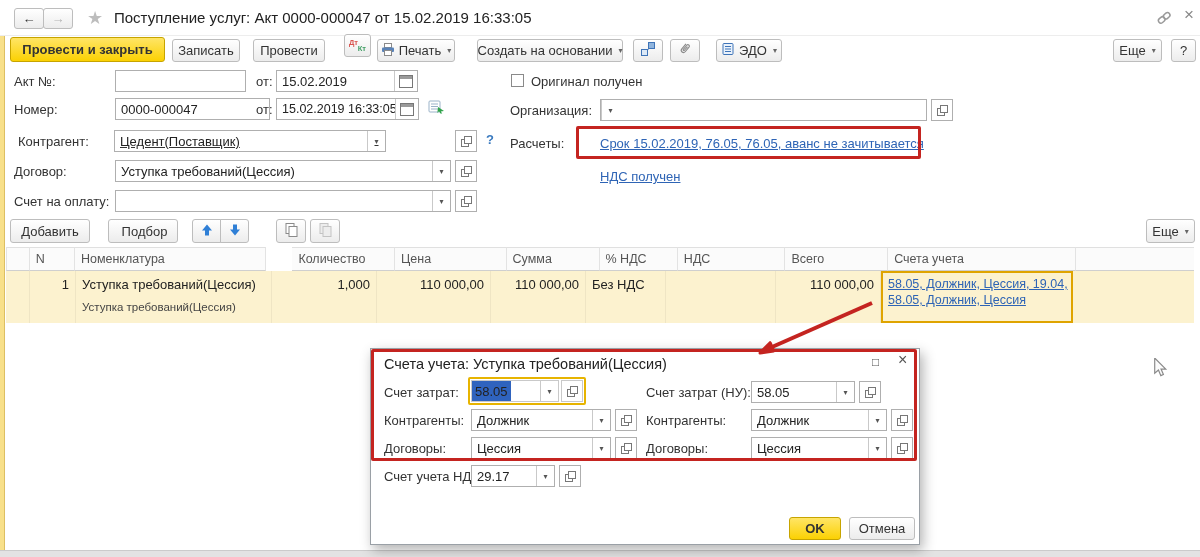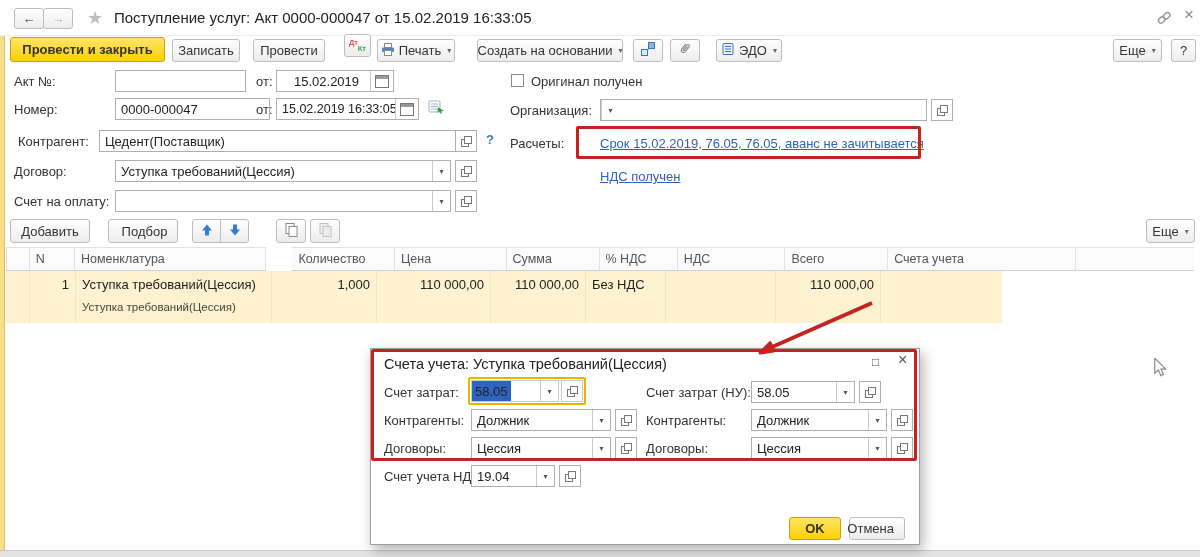--- a/index.html
+++ b/index.html
@@ -140,21 +140,21 @@
   </button>
 
 <div class="abs yellow-strip" style="left:0;top:36px;width:5px;height:521px;"></div>
 <div class="abs bottomband" style="left:0;top:550px;width:1200px;height:7px;"></div>
 
 <span class="abs lbl" style="left:14px;top:74px;">Акт №:</span>
 <div class="abs combo" style="left:115px;top:70px;width:131px;">
     <span class="txt"></span>
   </div>
 <span class="abs lbl" style="left:256px;top:74px;">от:</span>
-<div class="abs combo" style="left:276px;top:70px;width:118px;padding-left:12px;">
+<div class="abs combo" style="left:276px;top:70px;width:142px;">
   <span class="txt">15.02.2019</span>
   <span class="calbtn">
       <span class="icon-cal"></span>
     </span>
 </div>
 
 <span class="abs lbl" style="left:14px;top:102px;">Номер:</span>
 <div class="abs combo" style="left:115px;top:98px;width:155px;">
     <span class="txt">0000-000047</span>
   </div>
@@ -167,21 +167,21 @@
 </div>
 <span class="abs" style="left:428px;top:100px;">
   <svg width="18" height="16" viewBox="0 0 18 16">
       <rect x="1" y="1" width="11" height="11" rx="1" fill="#fff" stroke="#9bb3c9"></rect>
       <path d="M3 4 h7 M3 6.5 h7 M3 9 h7" stroke="#9bb3c9" stroke-width="1"></path>
       <path d="M9 9 l6 4 l-3.2 0.4 l1.4 2.2 l-1.8 0 l-1.4-2.4 l-1.6 1.8 Z" fill="#2fa24a" transform="translate(1,-2)"></path>
     </svg>
 </span>
 
 <span class="abs lbl" style="left:18px;top:134px;">Контрагент:</span>
-<div class="abs combo" style="left:99px;top:130px;width:376px;">
+<div class="abs combo" style="left:114px;top:130px;width:272px;text-decoration:underline;">
   <span class="txt">Цедент(Поставщик)</span>
   <span class="dd">▾</span>
 </div>
 <div class="abs copybtn" style="left:455px;top:130px;">
     <span class="icon-copy"></span>
   </div>
 <span class="abs" style="left:486px;top:132px;color:#3a7abf;font-weight:bold;font-size:13px;">?</span>
 
 <span class="abs lbl" style="left:14px;top:164px;">Договор:</span>
 <div class="abs combo" style="left:115px;top:160px;width:336px;">
@@ -271,20 +271,24 @@
     <div class="td" style="width:196px;">
       <div>Уступка требований(Цессия)</div>
       <div class="row2line">Уступка требований(Цессия)</div>
     </div>
     <div class="td num" style="width:105px;">1,000</div>
     <div class="td num" style="width:114px;">110 000,00</div>
     <div class="td num" style="width:95px;">110 000,00</div>
     <div class="td" style="width:80px;">Без НДС</div>
     <div class="td" style="width:110px;"></div>
     <div class="td num" style="width:105px;">110 000,00</div>
+    <div class="td acc-cell" style="width:192px;">
+      <a class="acc-link">58.05, Должник, Цессия, 19.04,</a>
+      <a class="acc-link">58.05, Должник, Цессия</a>
+    </div>
     <div class="td" style="width:121px;border-right:none;"></div>
   </div>
 </div>
 
 <div class="abs dialog" style="left:370px;top:348px;width:550px;height:197px;">
   <span class="abs dlg-title" style="left:13px;top:7px;">Счета учета: Уступка требований(Цессия)</span>
   <span class="abs winctl" style="left:501px;top:7px;font-size:12px;">□</span>
   <span class="abs winctl" style="left:527px;top:3px;font-size:16px;">×</span>
 
   <span class="abs lbl" style="left:13px;top:36px;">Счет затрат:</span>
@@ -336,31 +340,31 @@
   <div class="abs combo" style="left:380px;top:88px;width:136px;">
     <span class="txt">Цессия</span>
     <span class="dd">▾</span>
   </div>
   <div class="abs copybtn" style="left:520px;top:88px;">
       <span class="icon-copy"></span>
     </div>
 
   <span class="abs lbl" style="left:13px;top:120px;">Счет учета НДС:</span>
   <div class="abs combo" style="left:100px;top:116px;width:84px;">
-    <span class="txt">19.04</span>
+    <span class="txt">29.17</span>
     <span class="dd">▾</span>
   </div>
   <div class="abs copybtn" style="left:188px;top:116px;">
       <span class="icon-copy"></span>
     </div>
 
   <button class="btn primary abs" style="left:418px;top:168px;width:52px;height:23px;">
       <span>OK</span>
     </button>
-  <button class="btn abs" style="left:478px;top:168px;width:56px;justify-content:flex-end;">
+  <button class="btn abs" style="left:478px;top:168px;width:66px;">
       <span>Отмена</span>
     </button>
 
   <div class="abs redbox" style="left:0;top:0;width:546px;height:112px;"></div>
 </div>
 
 <svg class="abs" width="1200" height="557" viewBox="0 0 1200 557" style="left:0;top:0;z-index:40;pointer-events:none;">
   <line x1="872" y1="303" x2="772" y2="347" stroke="#c42420" stroke-width="4"></line>
   <polygon points="760,353 770.1,342.7 773.7,350.9" fill="#c42420" stroke="#c42420" stroke-width="3" stroke-linejoin="round"></polygon>
 </svg>

